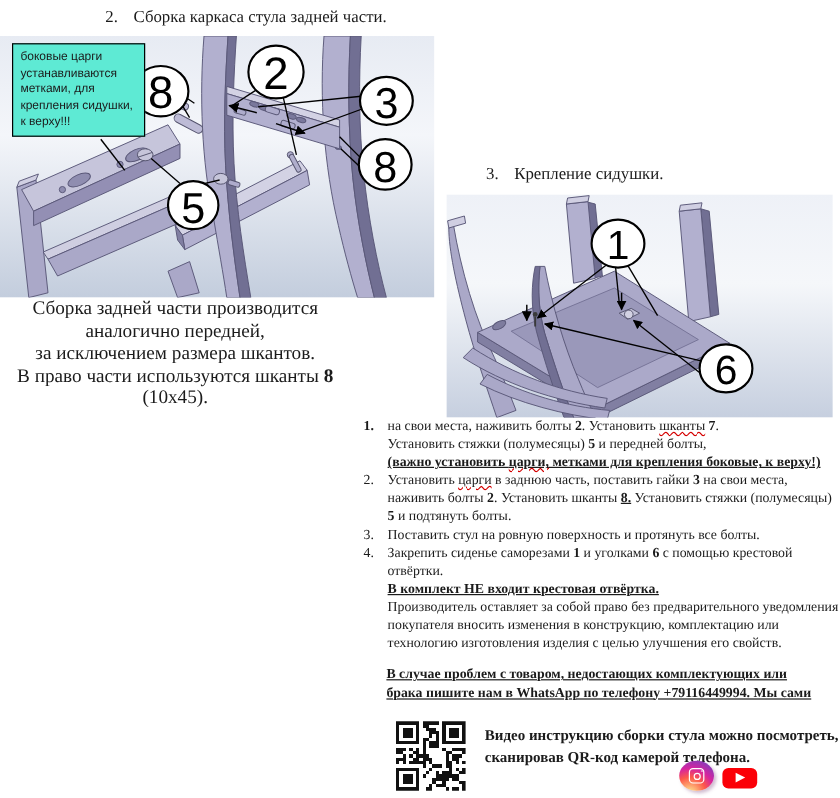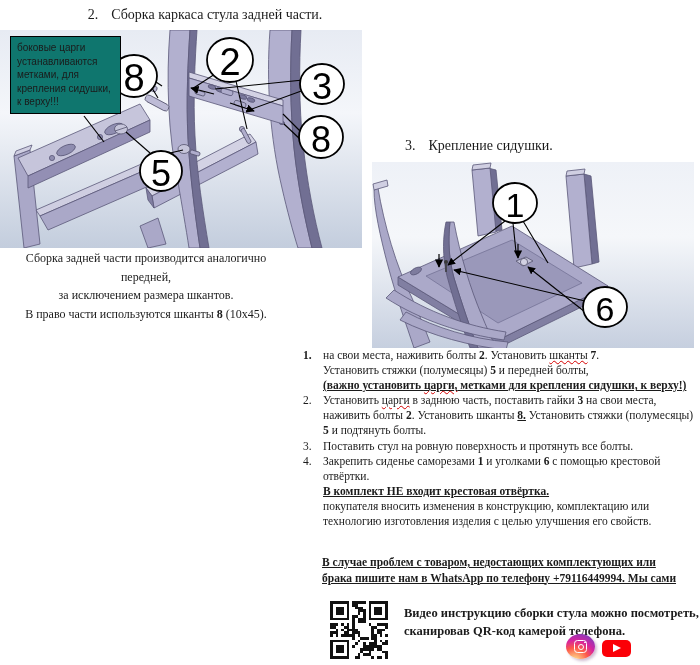--- a/index.html
+++ b/index.html
@@ -3,28 +3,28 @@
 <meta charset="utf-8">
 <style>
   html,body{margin:0;padding:0;background:#fff;}
   #page{position:relative;width:700px;height:665px;background:#ffffff;overflow:hidden;
         font-family:"Liberation Serif",serif;color:#1b1b1b;}
   .heading{position:absolute;font-size:14px;white-space:nowrap;}
   #title2{left:55px;top:7px;width:300px;text-align:center;}
   #title3{left:405px;top:138px;}
   .hnum{margin-right:13px;}
   
-  #notebox{position:absolute;left:10px;top:36px;width:100px;border:1.6px solid #000;background:#0f766e;
+  #notebox{position:absolute;left:10px;top:36px;width:100px;border:1.6px solid #000;background:#5eead4;
            padding:4px 3px 4px 6px;font-family:"Liberation Sans",sans-serif;font-size:10px;line-height:13.5px;}
   
   .illu{position:absolute;}
   #illu1{left:0;top:30px;}
   #illu2{left:372px;top:162px;}
   
-  #caption1{position:absolute;left:0;top:249px;width:292px;text-align:center;font-size:12px;line-height:18.5px;}
+  #caption1{position:absolute;left:0;top:249px;width:292px;text-align:center;font-size:16px;line-height:18.5px;}
   
   #steps{position:absolute;left:303px;top:348px;width:396px;font-size:11.5px;line-height:15.1px;}
   .step{display:flex;}
   .step .num{width:14px;flex:0 0 14px;}
   .step .body{margin-left:6px;}
   
   #warranty{position:absolute;left:322px;top:555px;font-size:11.5px;line-height:15.5px;}
   .cursor-bar{display:inline-block;width:1.5px;height:12px;background:#000;margin-left:2px;vertical-align:-2px;}
   
   #qr-svg{position:absolute;left:330px;top:601px;}
@@ -245,21 +245,21 @@
       </g>
     </g>
   </svg>
 
   <div id="steps">
       <div class="step">
         <div class="num b">1.</div>
         <div class="body">
           <div class="line"><span>на свои места, наживить болты </span><span class="b">2</span><span>. Установить </span><span class="sq">шканты</span><span> </span><span class="b">7</span><span>.</span></div>
           <div class="line"><span>Установить стяжки (полумесяцы) </span><span class="b">5</span><span> и передней болты,</span></div>
-          <div class="line"><span class="b u">(важно установить </span><span class="u b"><span class="b sq">царги,</span></span><span class="b u"> метками для крепления сидушки, к верху!)</span></div>
+          <div class="line"><span class="b u">(важно установить </span><span class="u b"><span class="b sq">царги,</span></span><span class="b u"> метками для крепления боковые, к верху!)</span></div>
         </div>
       </div>
       <div class="step">
         <div class="num">2.</div>
         <div class="body">
           <div class="line"><span>Установить </span><span class="sq">царги</span><span> в заднюю часть, поставить гайки </span><span class="b">3</span><span> на свои места,</span></div>
           <div class="line"><span>наживить болты </span><span class="b">2</span><span>. Установить шканты </span><span class="b u">8.</span><span> Установить стяжки (полумесяцы)</span></div>
           <div class="line"><span class="b">5</span><span> и подтянуть болты.</span></div>
         </div>
       </div>
@@ -268,20 +268,21 @@
         <div class="body">
           <div class="line"><span>Поставить стул на ровную поверхность и протянуть все болты.</span></div>
         </div>
       </div>
       <div class="step">
         <div class="num">4.</div>
         <div class="body">
           <div class="line"><span> Закрепить сиденье саморезами </span><span class="b">1</span><span> и уголками </span><span class="b">6</span><span> с помощью крестовой</span></div>
           <div class="line"><span>отвёртки.</span></div>
           <div class="line"><span class="b u">В комплект НЕ входит крестовая отвёртка.</span></div>
+          <div class="line"><span>Производитель оставляет за собой право без предварительного уведомления</span></div>
           <div class="line"><span>покупателя вносить изменения в конструкцию, комплектацию или</span></div>
           <div class="line"><span>технологию изготовления изделия с целью улучшения его свойств.</span></div>
         </div>
       </div>
     </div>
 
   <div id="warranty">
     <div><span class="b u">В случае проблем с товаром, недостающих комплектующих или</span></div>
     <div><span><span class="b u">брака пишите нам в WhatsApp по телефону +79116449994. Мы сами</span></span></div>
   </div>

